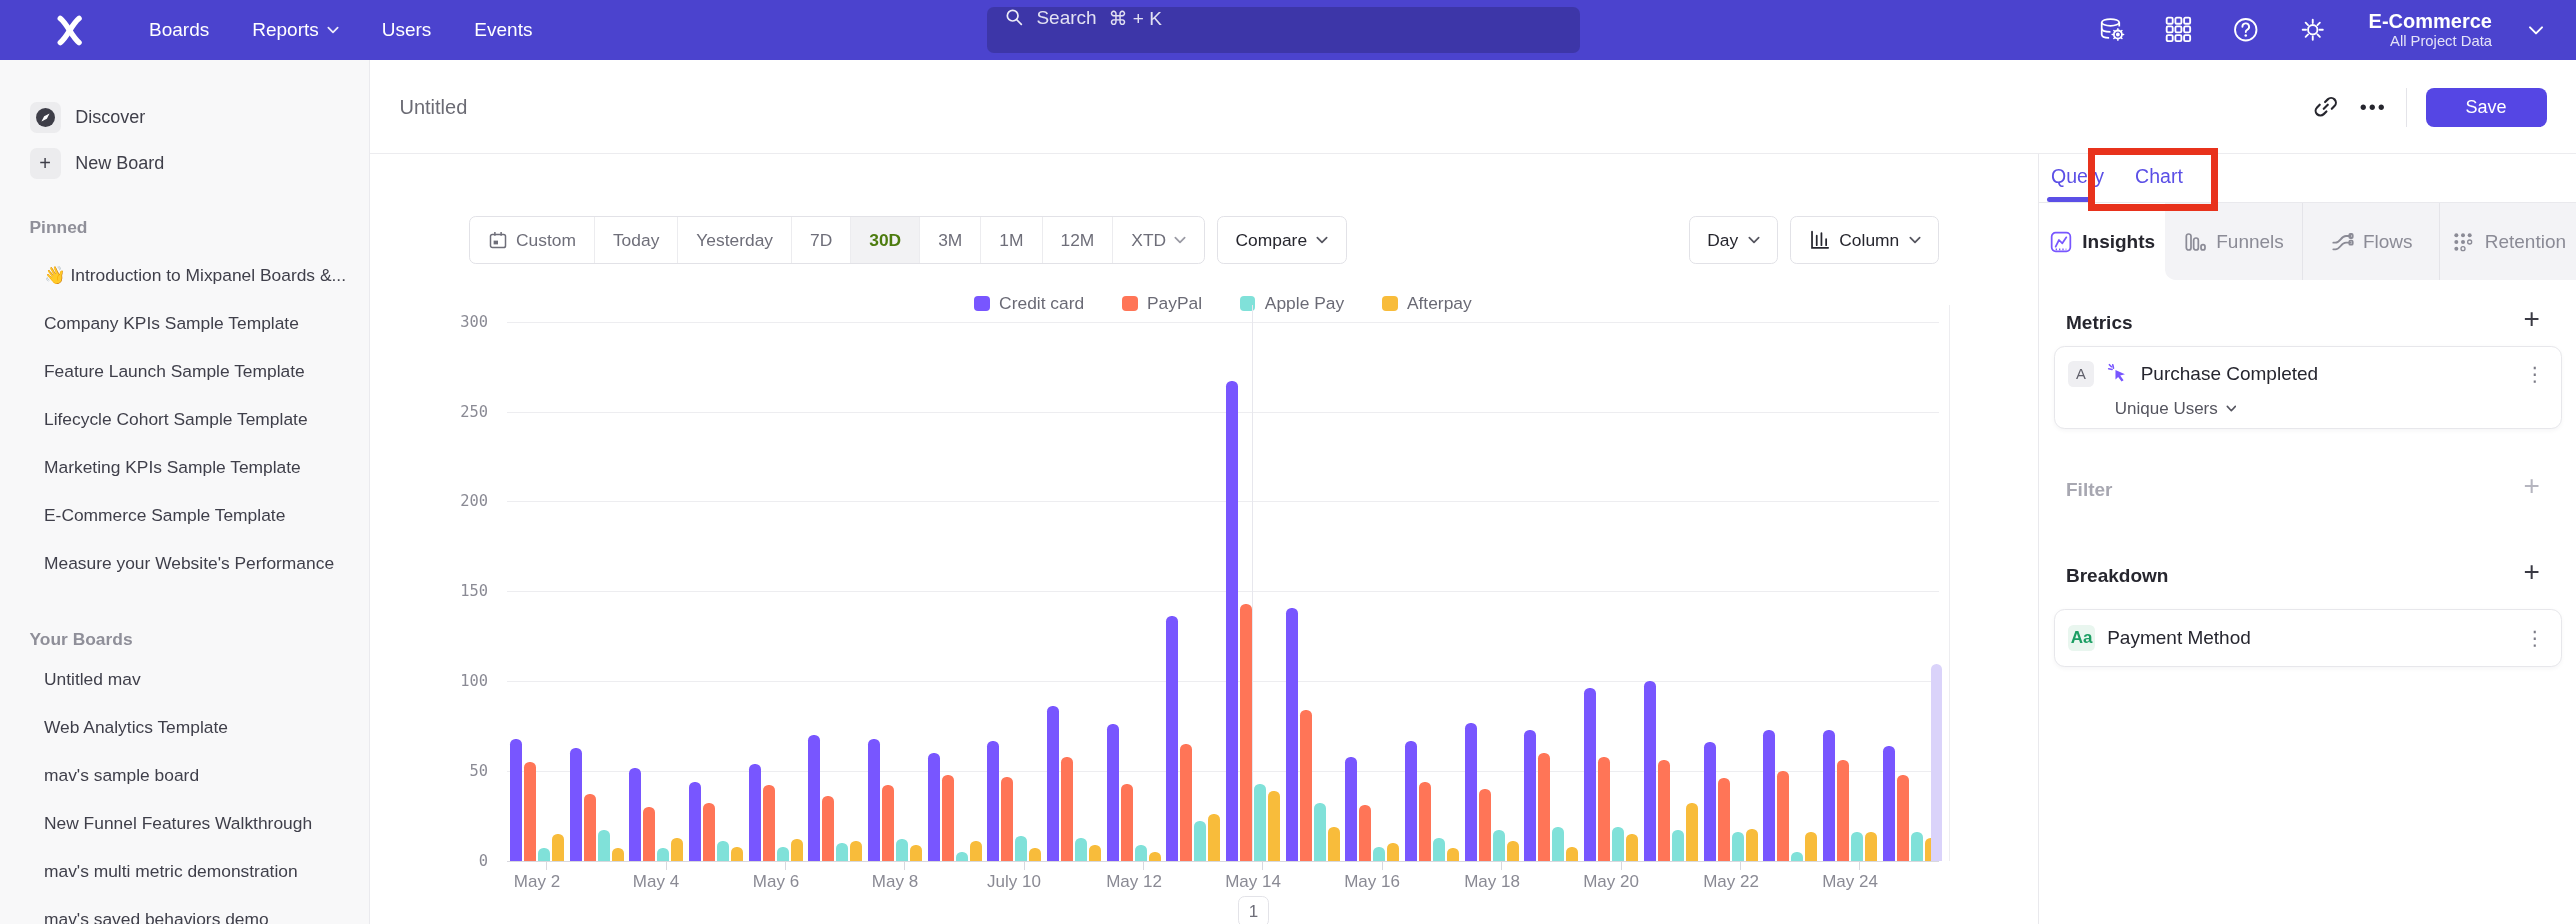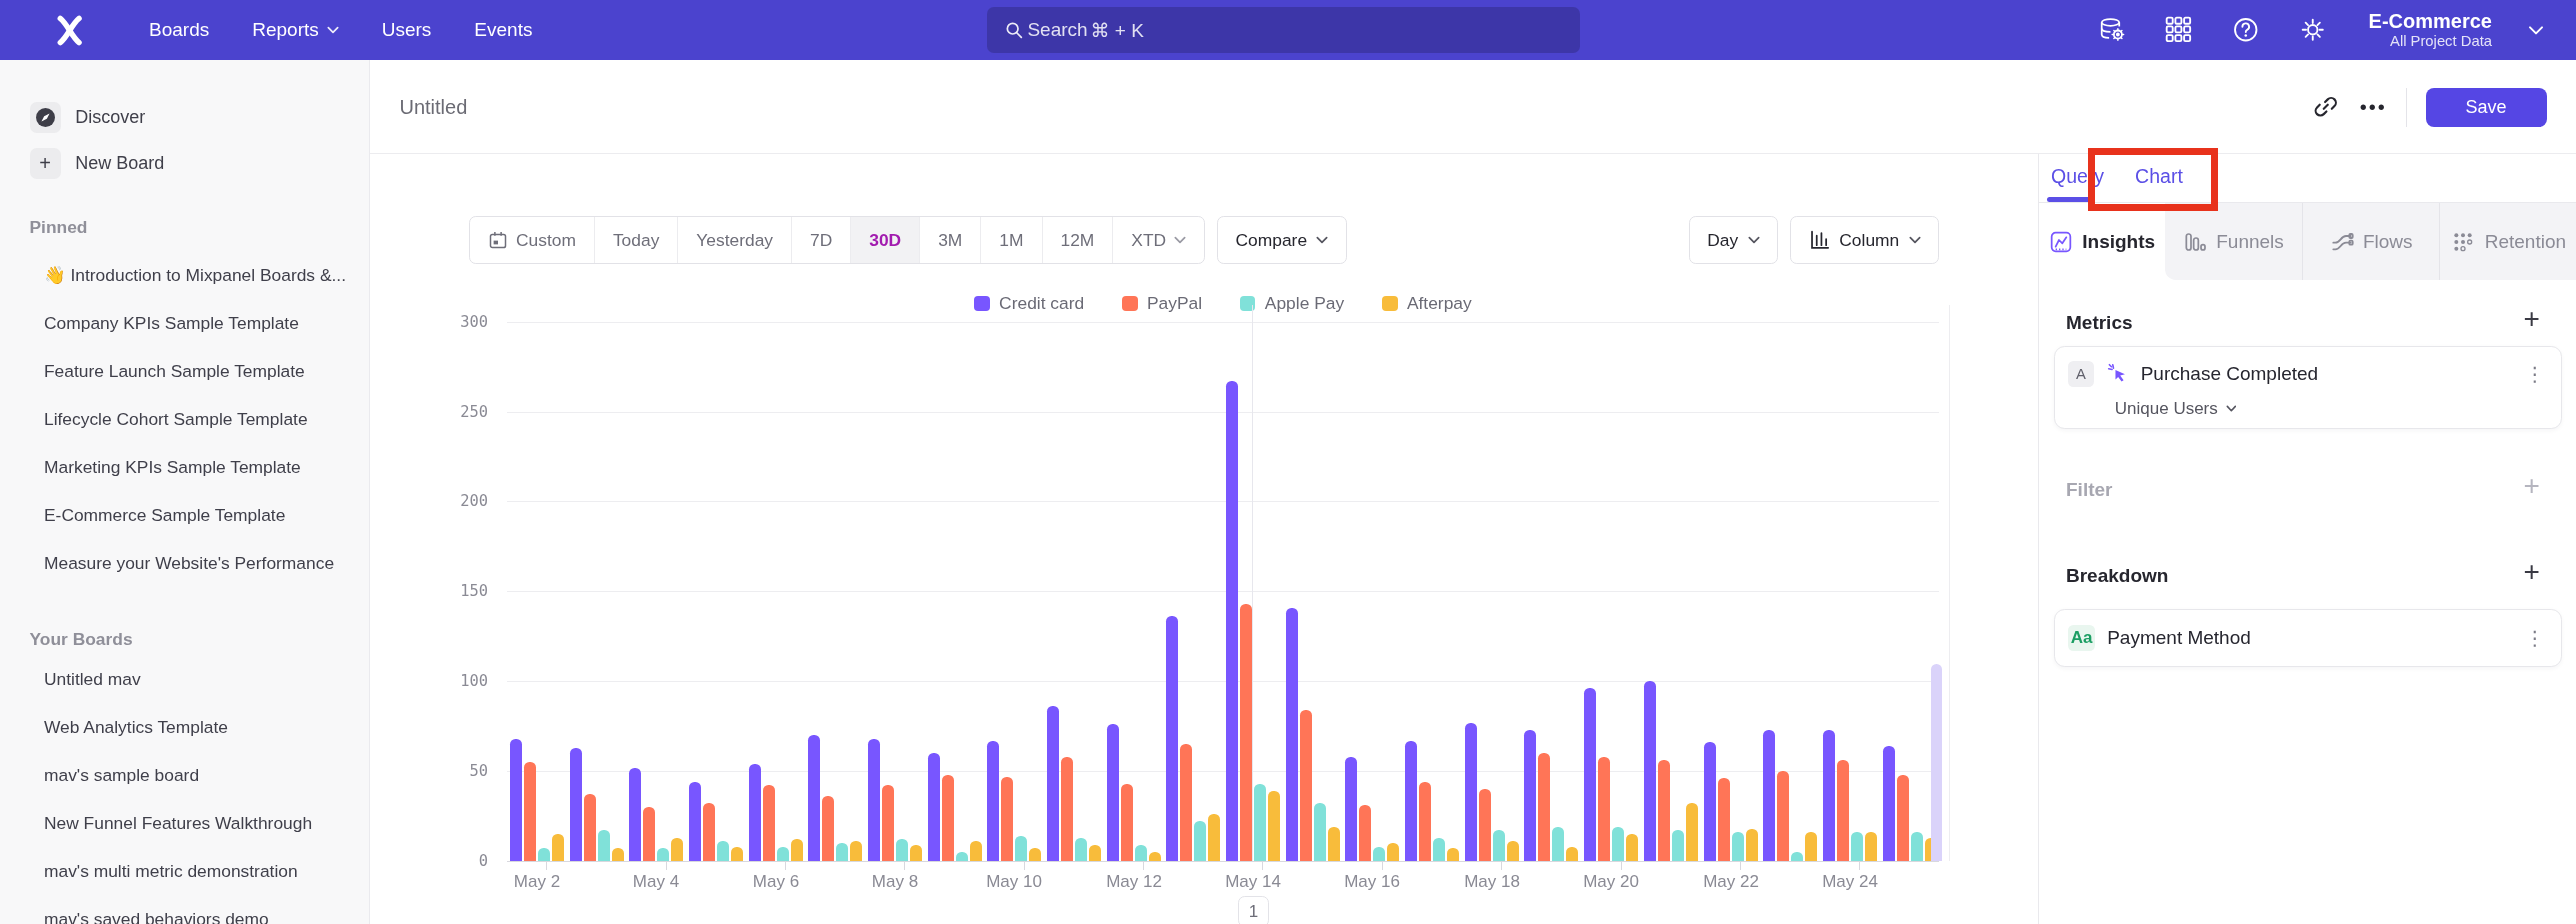--- a/index.html
+++ b/index.html
@@ -6,22 +6,22 @@
   html,body { width:2576px; height:924px; overflow:hidden; background:#fff;
     font-family:"Liberation Sans", sans-serif; }
 
   
   .navbar { position:absolute; left:0; top:0; width:2576px; height:60px;
     background:#4B43CE; display:flex; align-items:center; z-index:10; }
   .logo { margin-left:50px; display:flex; align-items:center; }
   .nav-links { display:flex; align-items:center; margin-left:61px; gap:43px; }
   .nav-link { color:#fff; font-size:19px; display:flex; align-items:center; gap:8px; cursor:pointer; }
   .searchbox { position:absolute; left:987px; top:7.4px; width:593px; height:46px;
-    background:rgba(0,0,0,0.18); border-radius:6.7px; display:flex; align-items:center;
-    padding-left:17.4px; gap:3px; color:rgba(255,255,255,0.85); font-size:19px; }
+    background:rgba(0,0,0,0.18); border-radius:6.7px; display:flex; 
+    padding-left:17.4px; gap:12px; color:rgba(255,255,255,0.85); font-size:19px; }
   .nav-right { position:absolute; right:0; top:0; height:60px; display:flex;
     align-items:center; gap:36px; padding-right:32px; }
   .nav-ic { width:31px; height:31px; display:flex; align-items:center; justify-content:center; cursor:pointer; }
   .project { text-align:right; color:#fff; line-height:1.15; margin-left:4px; }
   .project .pname { font-size:20px; font-weight:bold; }
   .project .pscope { font-size:14.8px; opacity:.85; }
 
   
   .sidebar { position:absolute; left:0; top:60px; width:370px; height:864px;
     background:#F8F8F9; border-right:0.7px solid #EAEAEE; overflow:hidden; }
@@ -48,21 +48,21 @@
 
   
   .report { position:absolute; left:370px; top:154px; width:1668px; height:770px; background:#fff; }
   .toolbar { position:absolute; top:62px; left:99px; width:1470px; display:flex; justify-content:space-between; }
   .tb-left, .tb-right { display:flex; align-items:center; gap:12px; }
   .seg-control { display:flex; border:0.7px solid #E2E2E7; border-radius:6.7px; overflow:hidden;
     height:48px; background:#fff; }
   .seg { display:flex; align-items:center; gap:8px; padding:0 18px; font-size:17.4px;
     color:#6E6E79; cursor:pointer; border-left:0.7px solid #ECECEF; }
   .seg:first-child { border-left:none; }
-  .seg.active { background:#F2F2F4; color:#a21caf; font-weight:600; }
+  .seg.active { background:#F2F2F4; color:#4d7c0f; font-weight:600; }
   .btn { display:flex; align-items:center; gap:9.4px; padding:0 17.4px; height:48px;
     border:0.7px solid #E2E2E7; border-radius:6.7px; background:#fff; font-size:17.4px;
     color:#26262E; font-weight:500; cursor:pointer; }
 
   .legend { position:absolute; top:139px; left:137px; width:1432px; display:flex;
     justify-content:center; gap:38px; }
   .leg-item { display:flex; align-items:center; gap:9.4px; cursor:pointer; }
   .leg-swatch { width:15.4px; height:15.4px; border-radius:4px; }
   .leg-label { font-size:17.4px; color:#6A6A75; }
 
@@ -436,21 +436,21 @@
         <div class="bar" style="height: 86px; background: rgb(255, 117, 87);"></div>
         <div class="bar" style="height: 9px; background: rgb(128, 225, 217);"></div>
         <div class="bar" style="height: 20px; background: rgb(248, 188, 59);"></div>
       </div>
       <div class="bar-group" style="left: 477px; width: 60px;">
         <div class="bar" style="height: 120px; background: rgb(120, 86, 255);"></div>
         <div class="bar" style="height: 84px; background: rgb(255, 117, 87);"></div>
         <div class="bar" style="height: 25px; background: rgb(128, 225, 217);"></div>
         <div class="bar" style="height: 12.6px; background: rgb(248, 188, 59);"></div>
       </div>
-      <div class="xtick" style="left: 477px; width: 60px;">May 10</div>
+      <div class="xtick" style="left: 477px; width: 60px;">July 10</div>
       <div class="axis-tick" style="left: 517px;"></div>
       <div class="bar-group" style="left: 537px; width: 60px;">
         <div class="bar" style="height: 155px; background: rgb(120, 86, 255);"></div>
         <div class="bar" style="height: 104px; background: rgb(255, 117, 87);"></div>
         <div class="bar" style="height: 23.4px; background: rgb(128, 225, 217);"></div>
         <div class="bar" style="height: 16px; background: rgb(248, 188, 59);"></div>
       </div>
       <div class="bar-group" style="left: 597px; width: 60px;">
         <div class="bar" style="height: 137px; background: rgb(120, 86, 255);"></div>
         <div class="bar" style="height: 77px; background: rgb(255, 117, 87);"></div>

